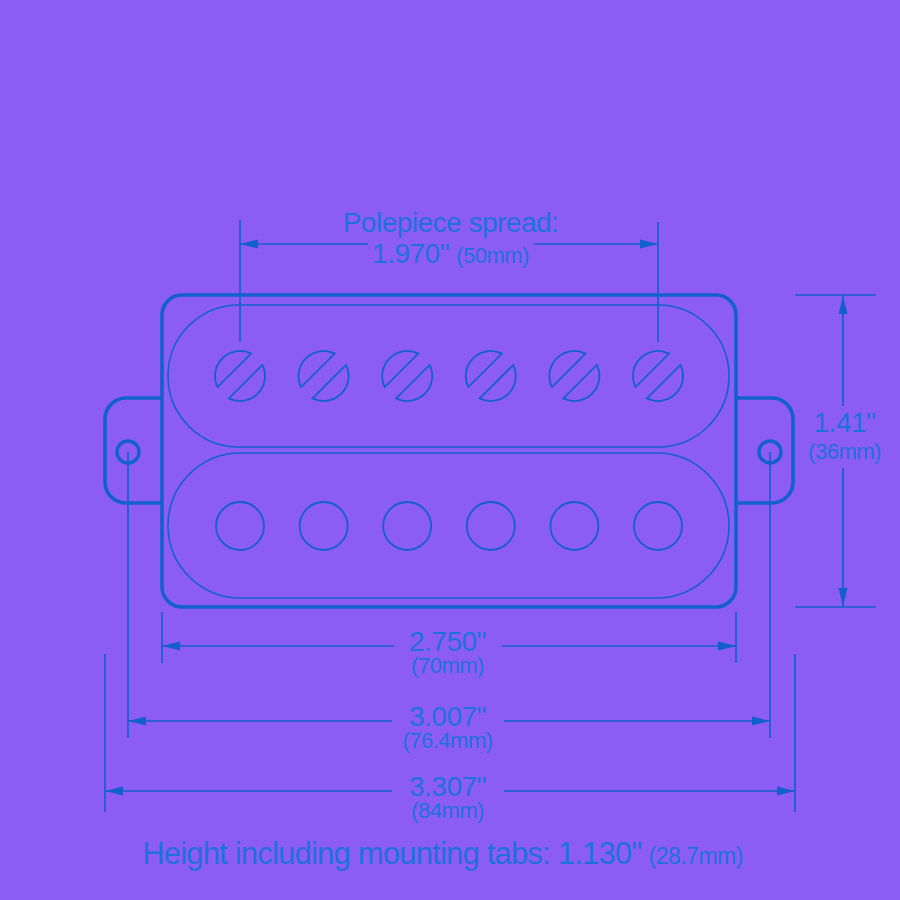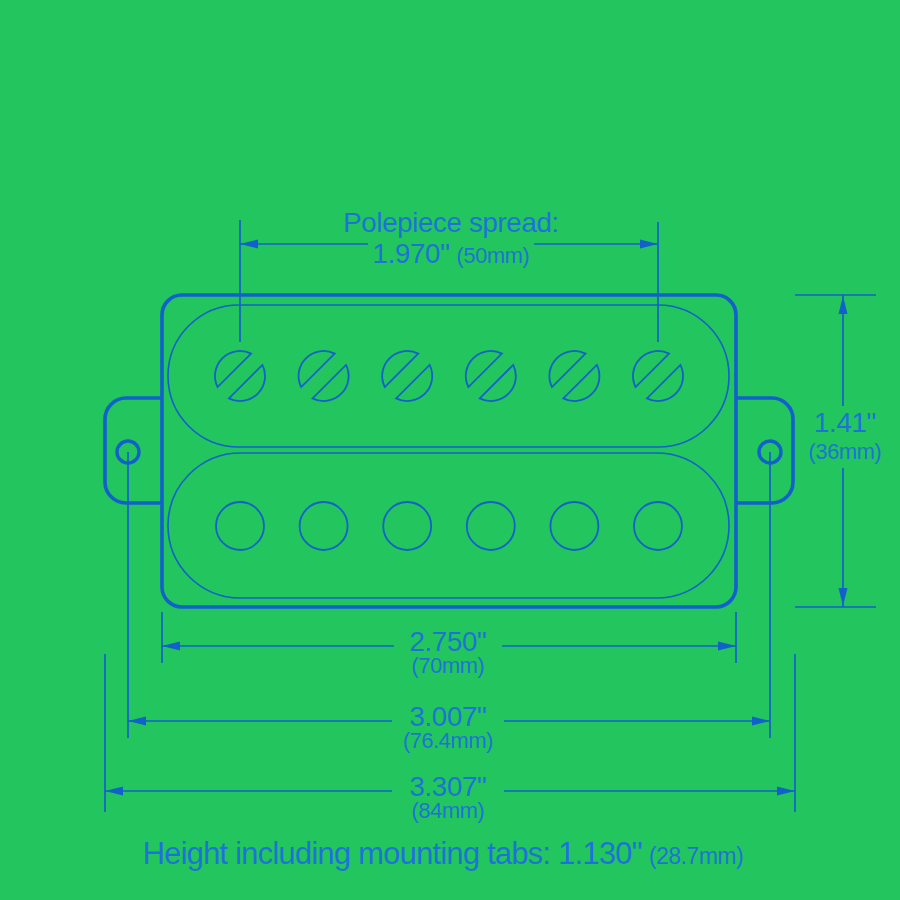--- a/index.html
+++ b/index.html
@@ -1,16 +1,16 @@
 <!DOCTYPE html>
 <html><head>
 <meta charset="utf-8">
 <style>
   html,body{margin:0;padding:0;background:#ffffff;}
-  .stage{width:900px;height:900px;position:relative;background:#22c55e;overflow:hidden;}
+  .stage{width:900px;height:900px;position:relative;background:#8b5cf6;overflow:hidden;}
   svg{display:block;}
   text{font-family:"Liberation Sans","DejaVu Sans",sans-serif;}
   .lbl{letter-spacing:-0.5px;}
   .lbl-big{letter-spacing:-0.8px;}
 </style>
 </head>
 <body>
 
 <div class="stage">
 <svg width="900" height="900" viewBox="0 0 900 900">

